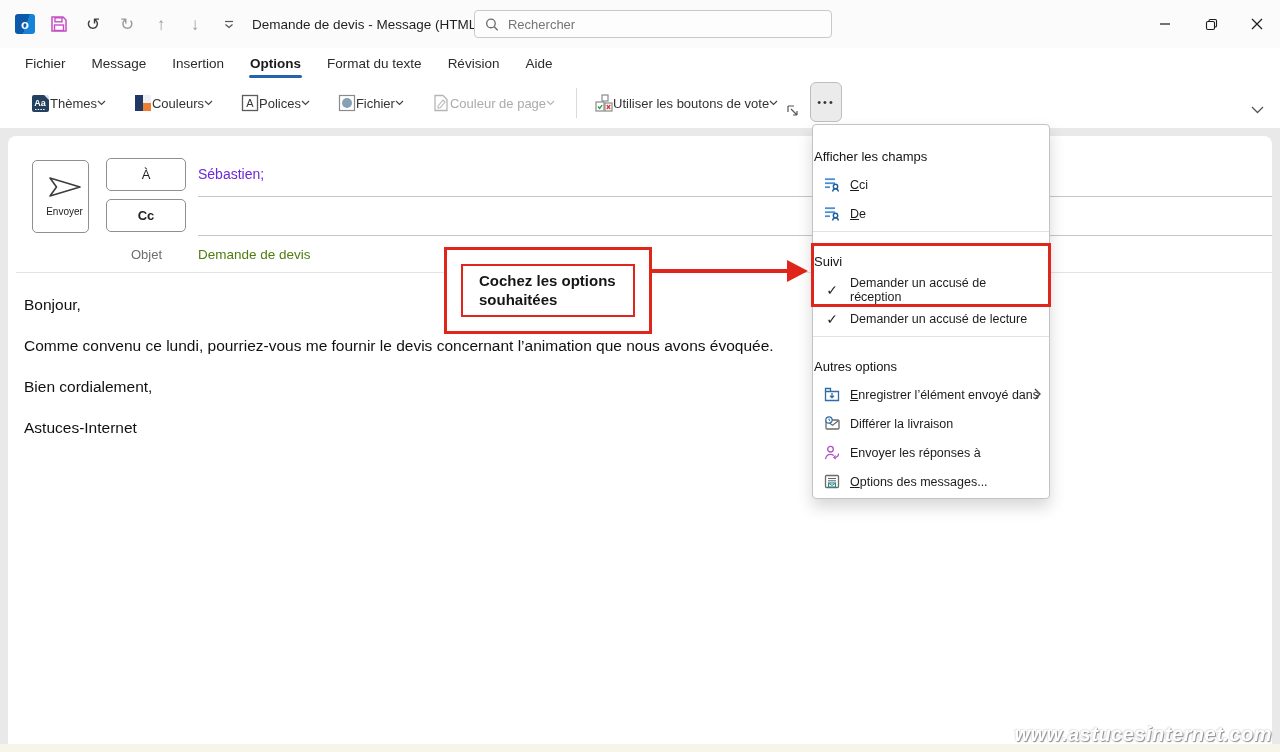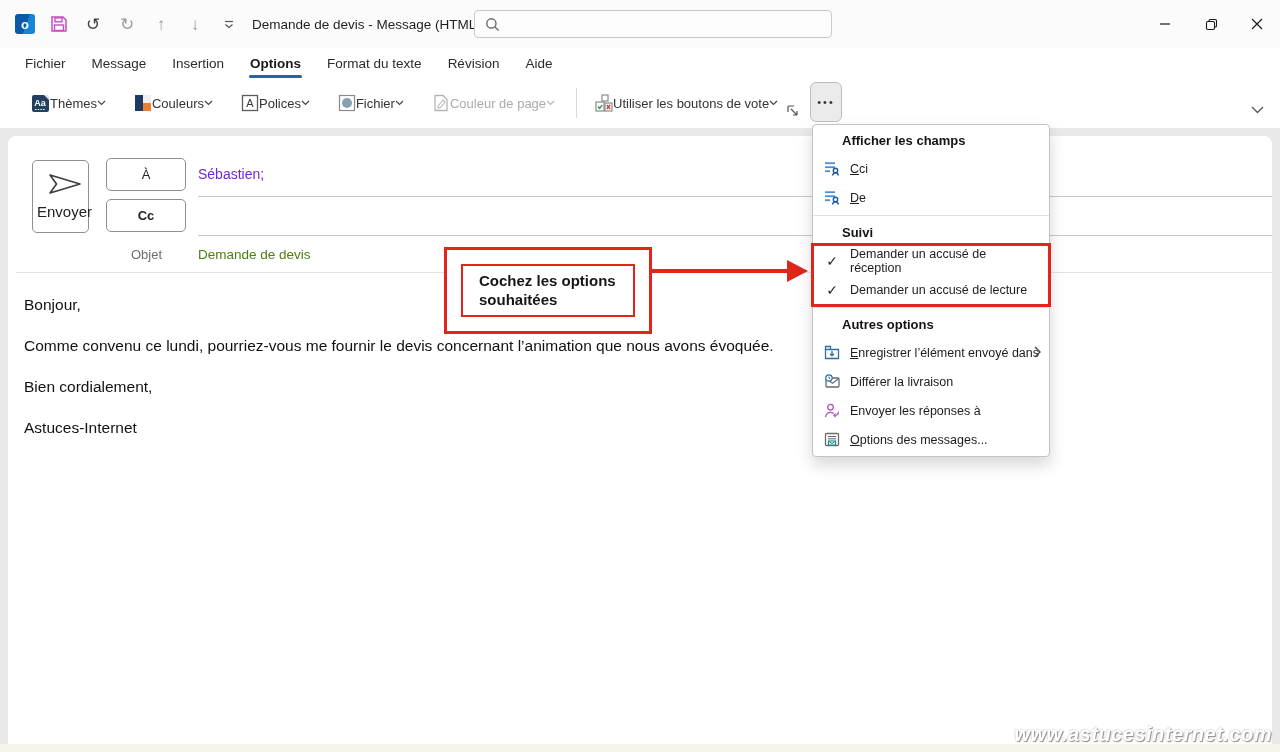--- a/index.html
+++ b/index.html
@@ -31,35 +31,35 @@
   .rb-btn { display:flex; align-items:center; padding:6px 9px; border-radius:4px; font-size:13px; color:#333; white-space:nowrap; margin-right:10px; }
   .rb-btn.disabled { color:#ababab; }
   .rb-sep { width:1px; height:30px; background:#d9d9d9; margin:0 8px 0 2px; }
   .dialog-launcher { position:absolute; left:786px; top:104px; width:16px; height:16px; }
   .more-btn { position:absolute; left:810px; top:82px; width:32px; height:40px; background:#ebebeb; border:1px solid #bdbdbd; border-radius:6px; display:flex; align-items:center; justify-content:center; font-size:11px; letter-spacing:2px; color:#333; z-index:11; }
   .collapse-chevron { position:absolute; right:16px; top:106px; }
 
   
   .content-bg { position:absolute; left:0; top:128px; width:1280px; height:616px; background:#e9e9e9; }
   .card { position:absolute; left:8px; top:136px; width:1264px; height:608px; background:#fff; border-radius:8px 8px 0 0; }
-  .send-btn { position:absolute; left:32px; top:160px; width:57px; height:73px; border:1px solid #8f8f8f; border-radius:5px; background:#fff; display:flex; flex-direction:column; align-items:center; justify-content:center; gap:8px; font-size:15px; color:#222;padding-left:8px; }
+  .send-btn { position:absolute; left:32px; top:160px; width:57px; height:73px; border:1px solid #8f8f8f; border-radius:5px; background:#fff; display:flex; flex-direction:column; align-items:center; justify-content:center; gap:8px; font-size:10px; color:#222;padding-left:8px; }
   .field-btn { position:absolute; left:106px; width:80px; height:33px; border:1px solid #8f8f8f; border-radius:5px; background:#fff; display:flex; align-items:center; justify-content:center; font-size:13px; color:#222; }
   .to-btn { top:158px; } .cc-btn { top:199px;font-weight:bold; }
   .recipient { position:absolute; left:198px; top:166px; font-size:14px; color:#6d28d9; }
   .field-line { position:absolute; left:198px; width:1074px; height:1px; background:#c6c6c6; }
   .line-to { top:196px; } .line-cc { top:235px; }
   .subject-label { position:absolute; left:131px; top:247px; font-size:13px; color:#6e6e6e; }
   .subject-value { position:absolute; left:198px; top:247px; font-size:13.5px; color:#4d7c0f; }
   .header-sep { position:absolute; left:16px; top:272px; width:1256px; height:1px; background:#e3e3e3; }
   .body-area { position:absolute; left:24px; top:284px; width:1000px; }
   .body-area p { font-size:15.5px; color:#111; line-height:41px; }
 
   
   .dropdown { position:absolute; left:812px; top:124px; width:238px; background:#fff; border:1px solid #c3c3c3; border-radius:4px; box-shadow:0 8px 16px rgba(0,0,0,.16); padding:2px 0; z-index:10; }
-  .dd-header { height:27px; display:flex; align-items:center; padding:0 29px; font-weight:bold; font-size:13px; color:#141414; }
+  .dd-header { height:27px; display:flex; align-items:center; padding:0 1px; font-weight:normal; font-size:13px; color:#141414;margin-top:16px; }
   .dd-item { position:relative; height:29px; display:flex; align-items:center; padding:0 10px; font-size:12.5px; color:#1c1c1c; gap:9px; }
   .dd-icon { width:18px; height:16px; display:flex; align-items:center; justify-content:center; flex:0 0 18px; }
   .dd-check { width:18px; flex:0 0 18px; text-align:center; font-size:14px; color:#222; }
   .dd-sep { height:1px; background:#e2e2e2; margin:3px 0; }
   .ak { text-decoration:underline; }
   .submenu-arrow { position:absolute; right:8px; top:8px; }
   .red-box { position:absolute; left:-2px; top:118px; width:calc(100% + 4px); height:64px; border:3px solid #e0251a; z-index:5; pointer-events:none; }
 
   
   .ann-outer { position:absolute; left:444px; top:247px; width:208px; border:3px solid #e0251a; background:#fff; padding:14px; z-index:9; }
@@ -100,20 +100,21 @@
             <path d="M1.5 4.5l3.5 3 3.5-3" fill="none" stroke="#555" stroke-width="1.2"></path>
           </svg>
       </div>
     </div>
     <div class="win-title">Demande de devis - Message (HTML)</div>
     <div class="searchbox">
       <svg width="15" height="15" viewBox="0 0 15 15">
           <circle cx="6.4" cy="6.4" r="4.6" fill="none" stroke="#6a6a6a" stroke-width="1.4"></circle>
           <line x1="9.9" y1="9.9" x2="13.6" y2="13.6" stroke="#6a6a6a" stroke-width="1.4"></line>
         </svg>
+      <input type="text" placeholder="Rechercher" style="">
     </div>
     <div class="win-controls">
       <div class="win-btn">
           <svg width="12" height="12" viewBox="0 0 12 12">
             <line x1="1" y1="6" x2="11" y2="6" stroke="#1a1a1a" stroke-width="1.2"></line>
           </svg>
         </div>
       <div class="win-btn">
           <svg width="13" height="13" viewBox="0 0 13 13">
             <rect x="1.5" y="3.5" width="8" height="8" rx="1.5" fill="#fbfbfb" stroke="#1a1a1a" stroke-width="1.1"></rect>

